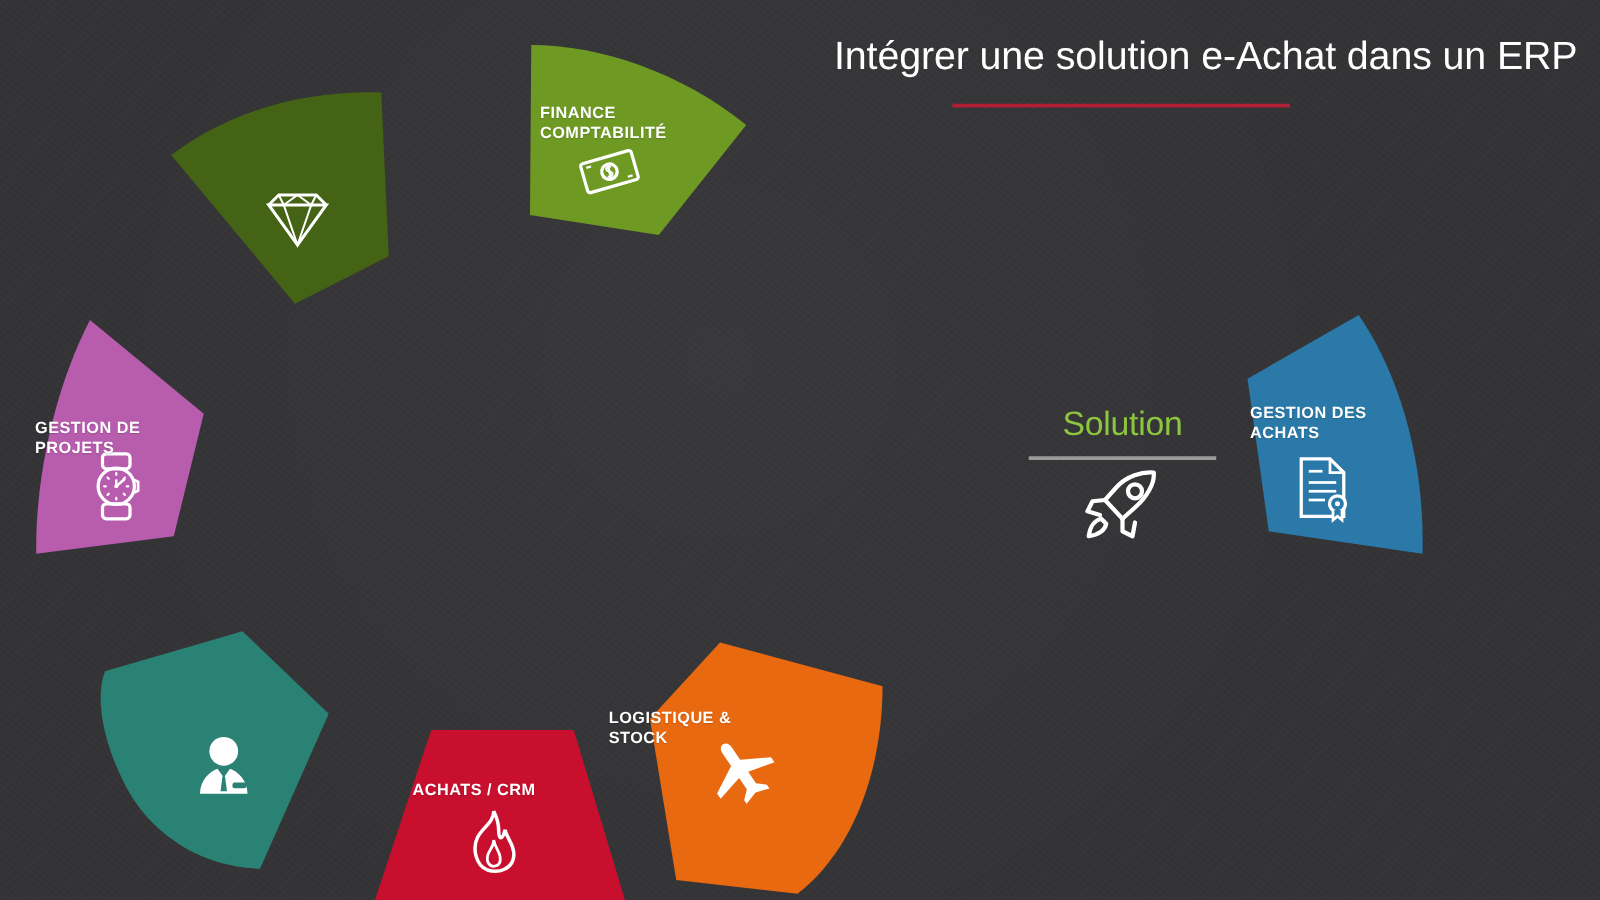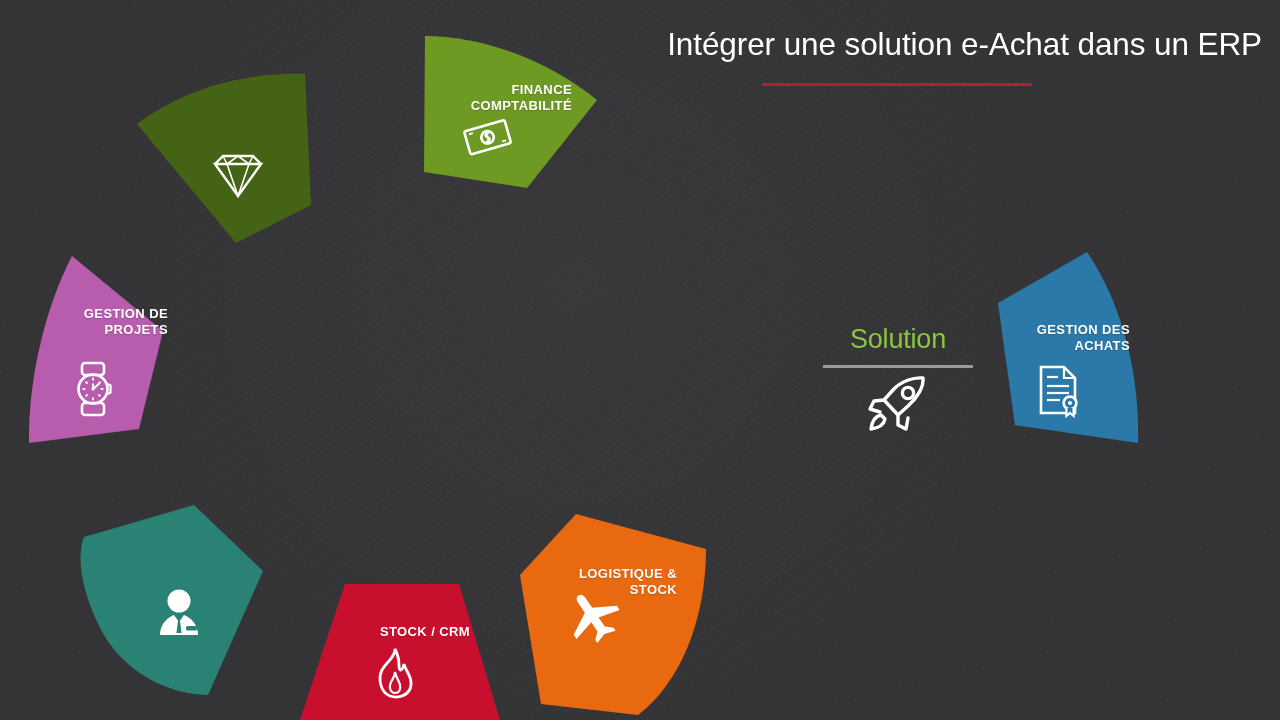--- a/index.html
+++ b/index.html
@@ -51,21 +51,21 @@
   #wheel svg { display: block; }
 
   
   .seg-label {
     position: absolute;
     color: #ffffff;
     font-weight: bold;
     font-size: 13px;
     line-height: 15.5px;
     letter-spacing: 0.4px;
-    text-align: right;
+    text-align: left;
     white-space: pre-line;
     text-shadow: 0 1px 1px rgba(0,0,0,0.18);
     pointer-events: none;
   }
 
   
   #center-brand {
     position: absolute;
     left: 800px; top: 318px;
     width: 196px;
@@ -197,24 +197,24 @@
 
   <div class="seg-label" style="left:432px; top:82px; width:140px;">FINANCE
 COMPTABILITÉ</div>
 
   <div class="seg-label" style="left:1000px; top:322px; width:130px;">GESTION DES
 ACHATS</div>
 
   <div class="seg-label" style="left:487px; top:566px; width:190px;">LOGISTIQUE &amp;
 STOCK</div>
 
-  <div class="seg-label" style="left:330px; top:624px; width:140px;">STOCK / CRM</div>
-
-
-  <div class="seg-label" style="left:28px; top:306px; width:140px;">GESTION DE
+  <div class="seg-label" style="left:330px; top:624px; width:140px;">ACHATS / CRM</div>
+
+
+  <div class="seg-label" style="left:28px; top:334px; width:140px;">GESTION DE
 PROJETS</div>
 
 
   <div id="center-brand">
     <span id="brand-line1">Solution</span>
     <div id="brand-rule"></div>
     <div id="brand-icon">
       <svg width="62" height="58" viewBox="0 0 62 58" xmlns="http://www.w3.org/2000/svg" fill="none" stroke="#ffffff" stroke-width="3.4" stroke-linejoin="round" stroke-linecap="round">
         <path d="M 56,3 C 47,2 34,6 26,15 L 17,25 L 31,40 L 41,31 C 50,23 57,12 56,3 Z"></path>
         <path d="M 17,25 L 7,26 L 3,34 L 13,37"></path>

